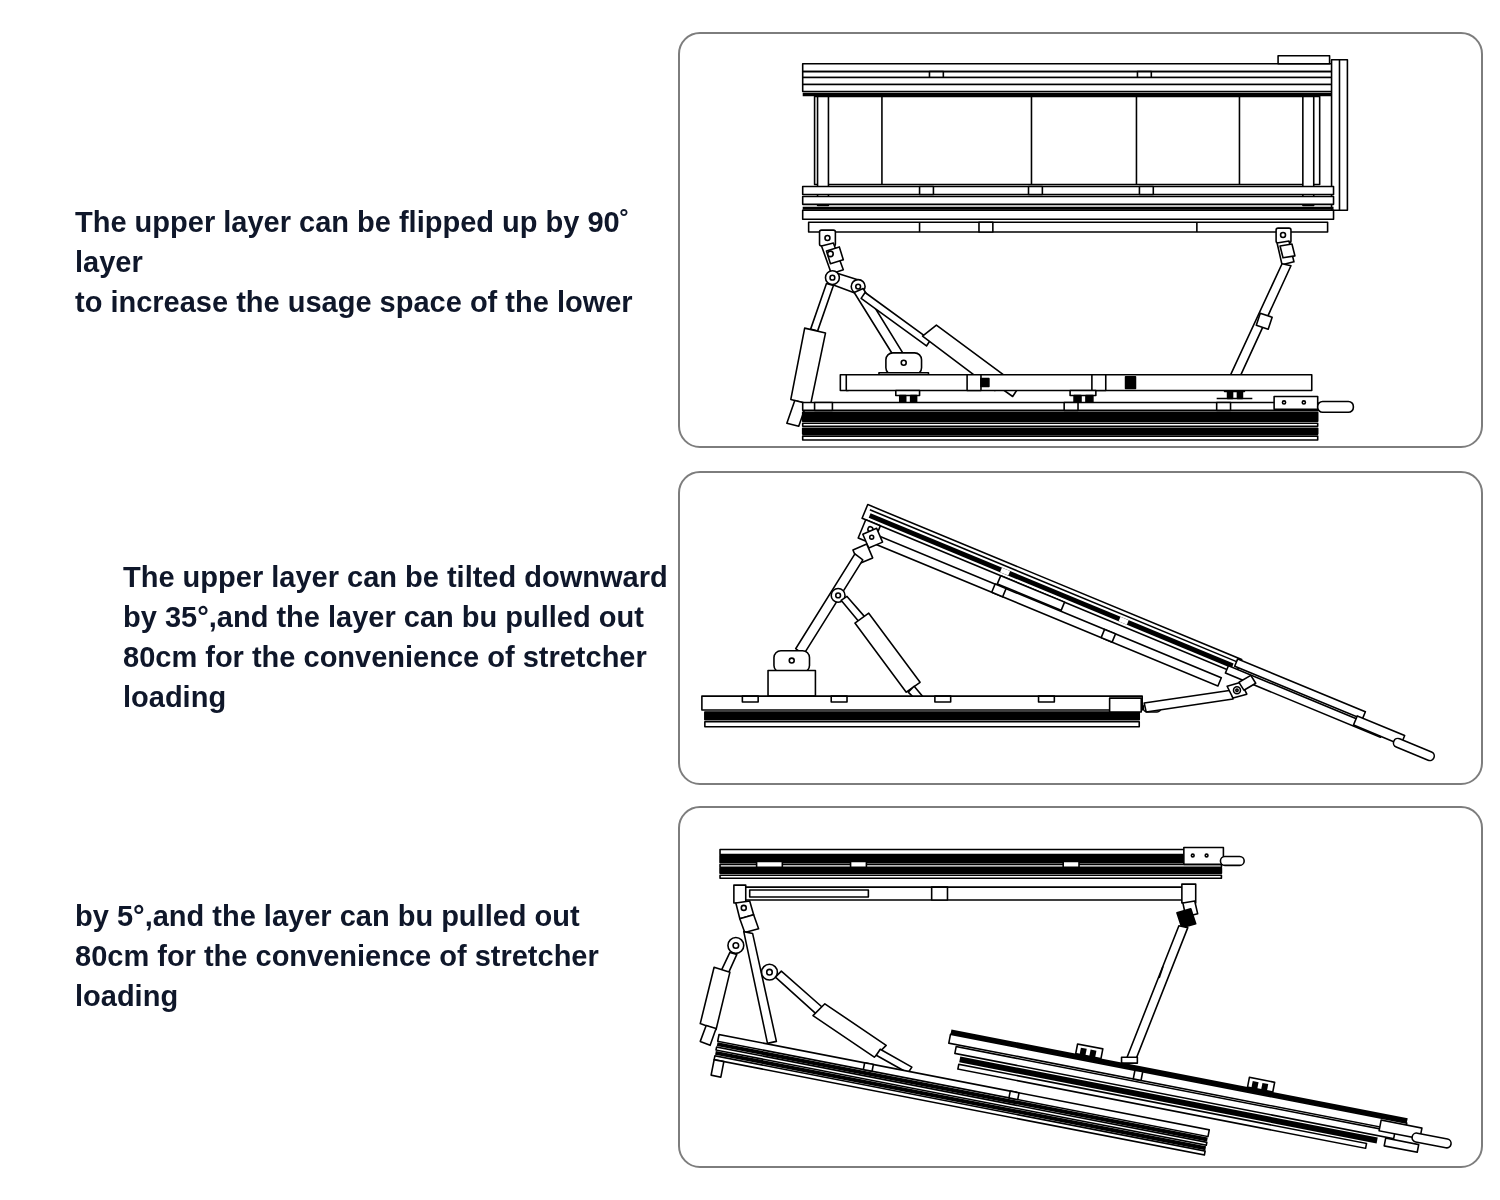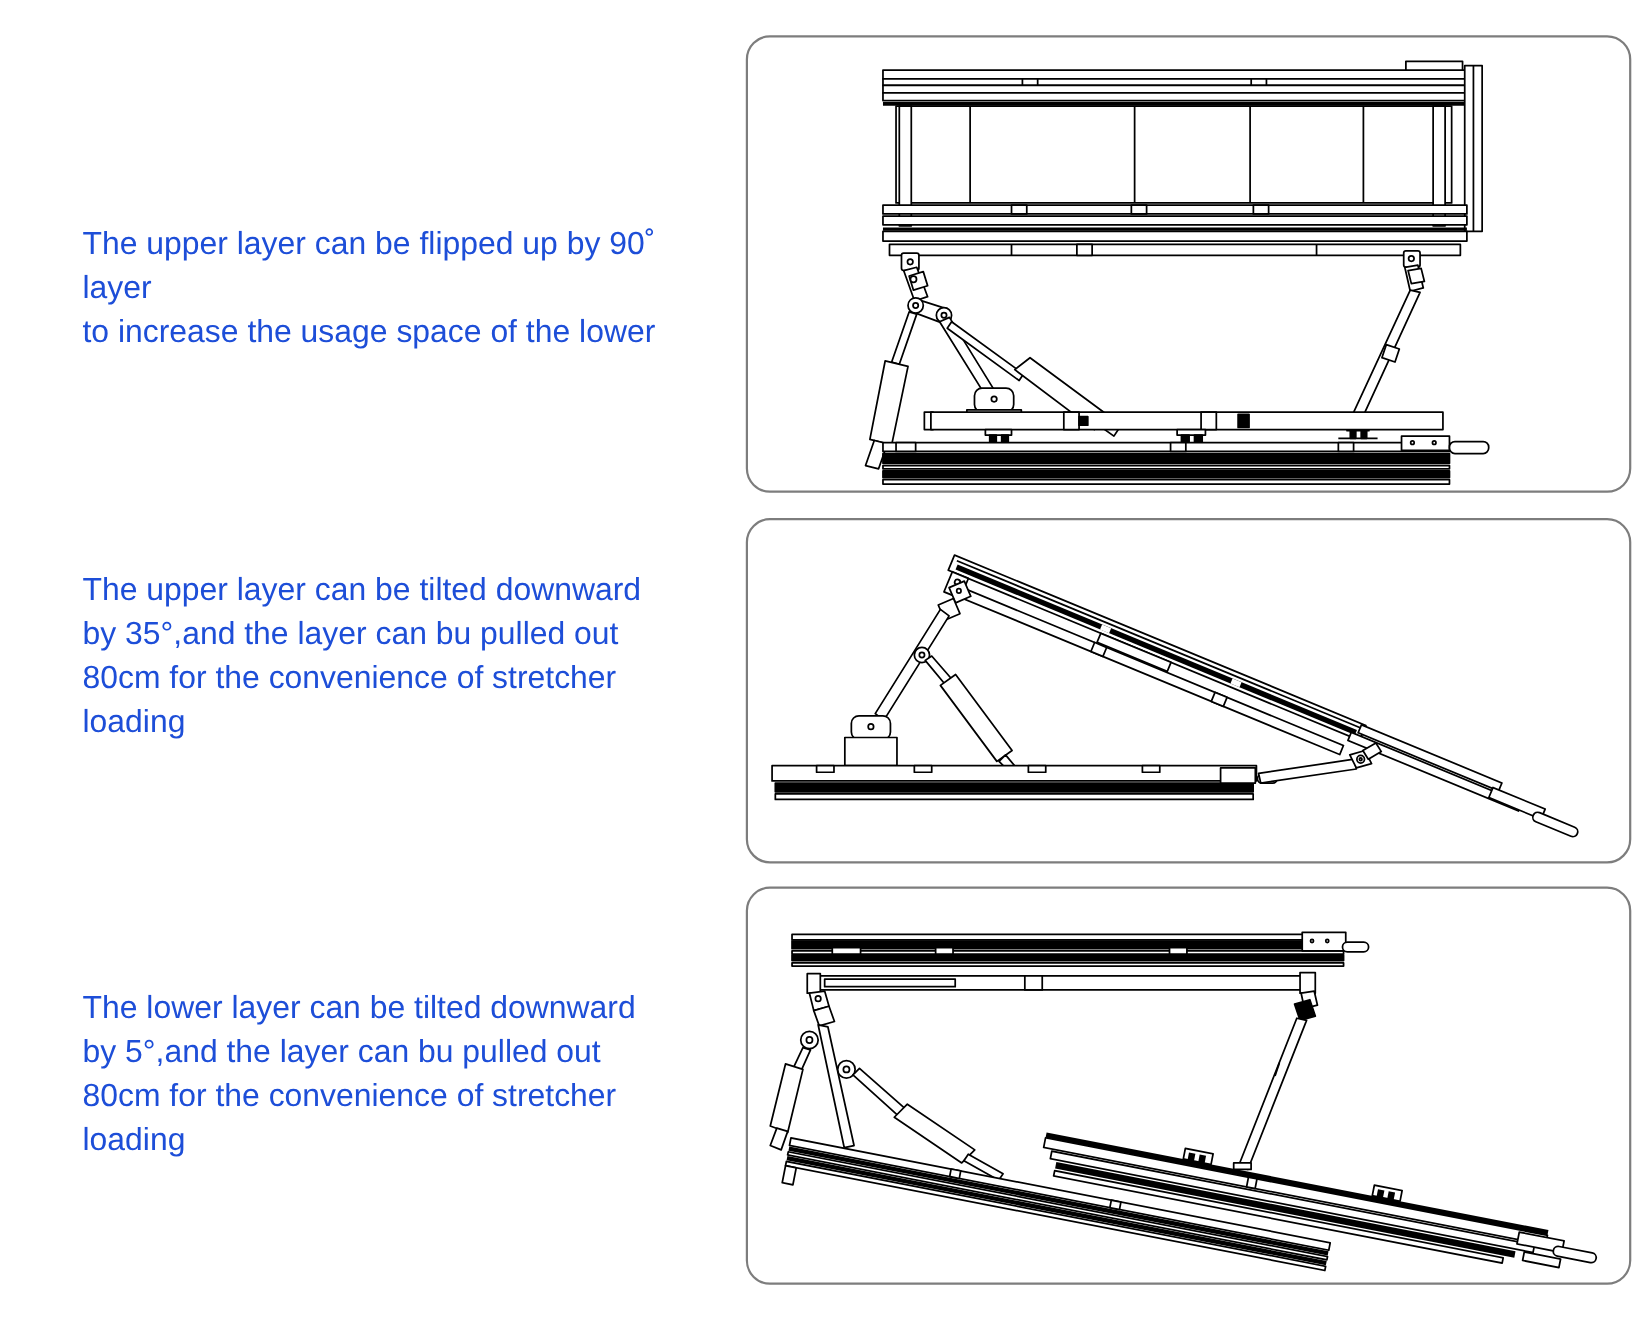--- a/index.html
+++ b/index.html
@@ -2,31 +2,31 @@
 <html><head>
 <meta charset="utf-8">
 <style>
   html,body{margin:0;padding:0;background:#ffffff;}
   .canvas{
     position:relative;width:1500px;height:1200px;background:#ffffff;
     font-family:"Liberation Sans",sans-serif;color:#141414;overflow:hidden;
   }
   .feature-text{
     position:absolute;left:75px;width:560px;
-    font-size:29px;line-height:40px;font-weight:400;color:#1d4ed8;
+    font-size:29px;line-height:40px;font-weight:700;color:#0f172a;
   }
   .feature-text .line{white-space:nowrap;}
   .panel{
     position:absolute;left:678px;width:805px;
     border:2px solid #7d7d7d;border-radius:22px;background:#ffffff;
     box-sizing:border-box;
   }
   .panel svg{display:block;width:100%;height:100%;}
   .pos-t1{top:202px;}
-  .pos-t2{top:516px;}
+  .pos-t2{top:557px;margin-left:48px;}
   .pos-t3{top:896px;}
   .pos-p1{top:32px;height:416px;}
   .pos-p2{top:471px;height:314px;}
   .pos-p3{top:806px;height:362px;}
 </style>
 </head>
 <body>
 
 <div class="canvas">
 
@@ -37,21 +37,20 @@
   </div>
 
   <div class="feature-text pos-t2">
     <div class="line">The upper layer can be tilted downward</div>
     <div class="line">by 35°,and the layer can bu pulled out</div>
     <div class="line">80cm for the convenience of stretcher</div>
     <div class="line">loading</div>
   </div>
 
   <div class="feature-text pos-t3">
-    <div class="line">The lower layer can be tilted downward</div>
     <div class="line">by 5°,and the layer can bu pulled out</div>
     <div class="line">80cm for the convenience of stretcher</div>
     <div class="line">loading</div>
   </div>
 
   <div class="panel pos-p1">
     <svg viewBox="0 0 805 416">
       <g stroke="#000" stroke-width="1.6" fill="none" stroke-linejoin="round">
 
         <rect x="122" y="30" width="536" height="8" fill="#fff"></rect>

